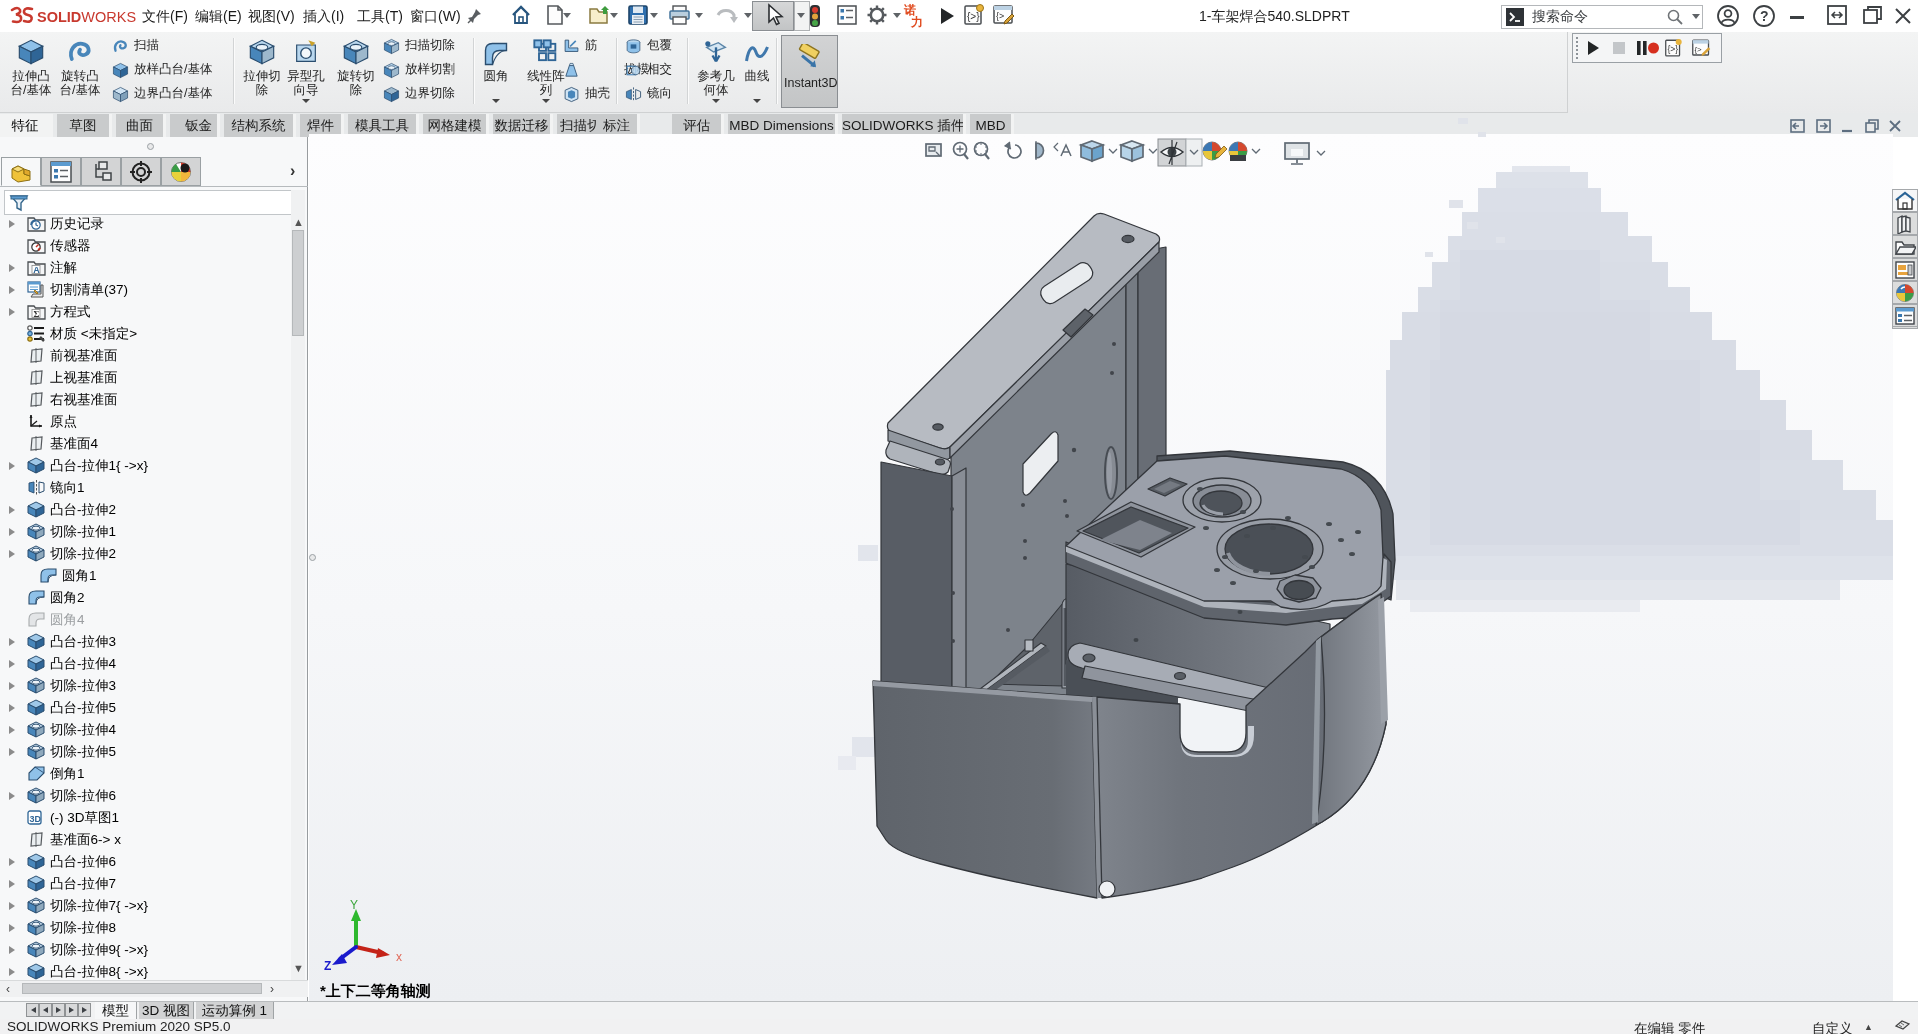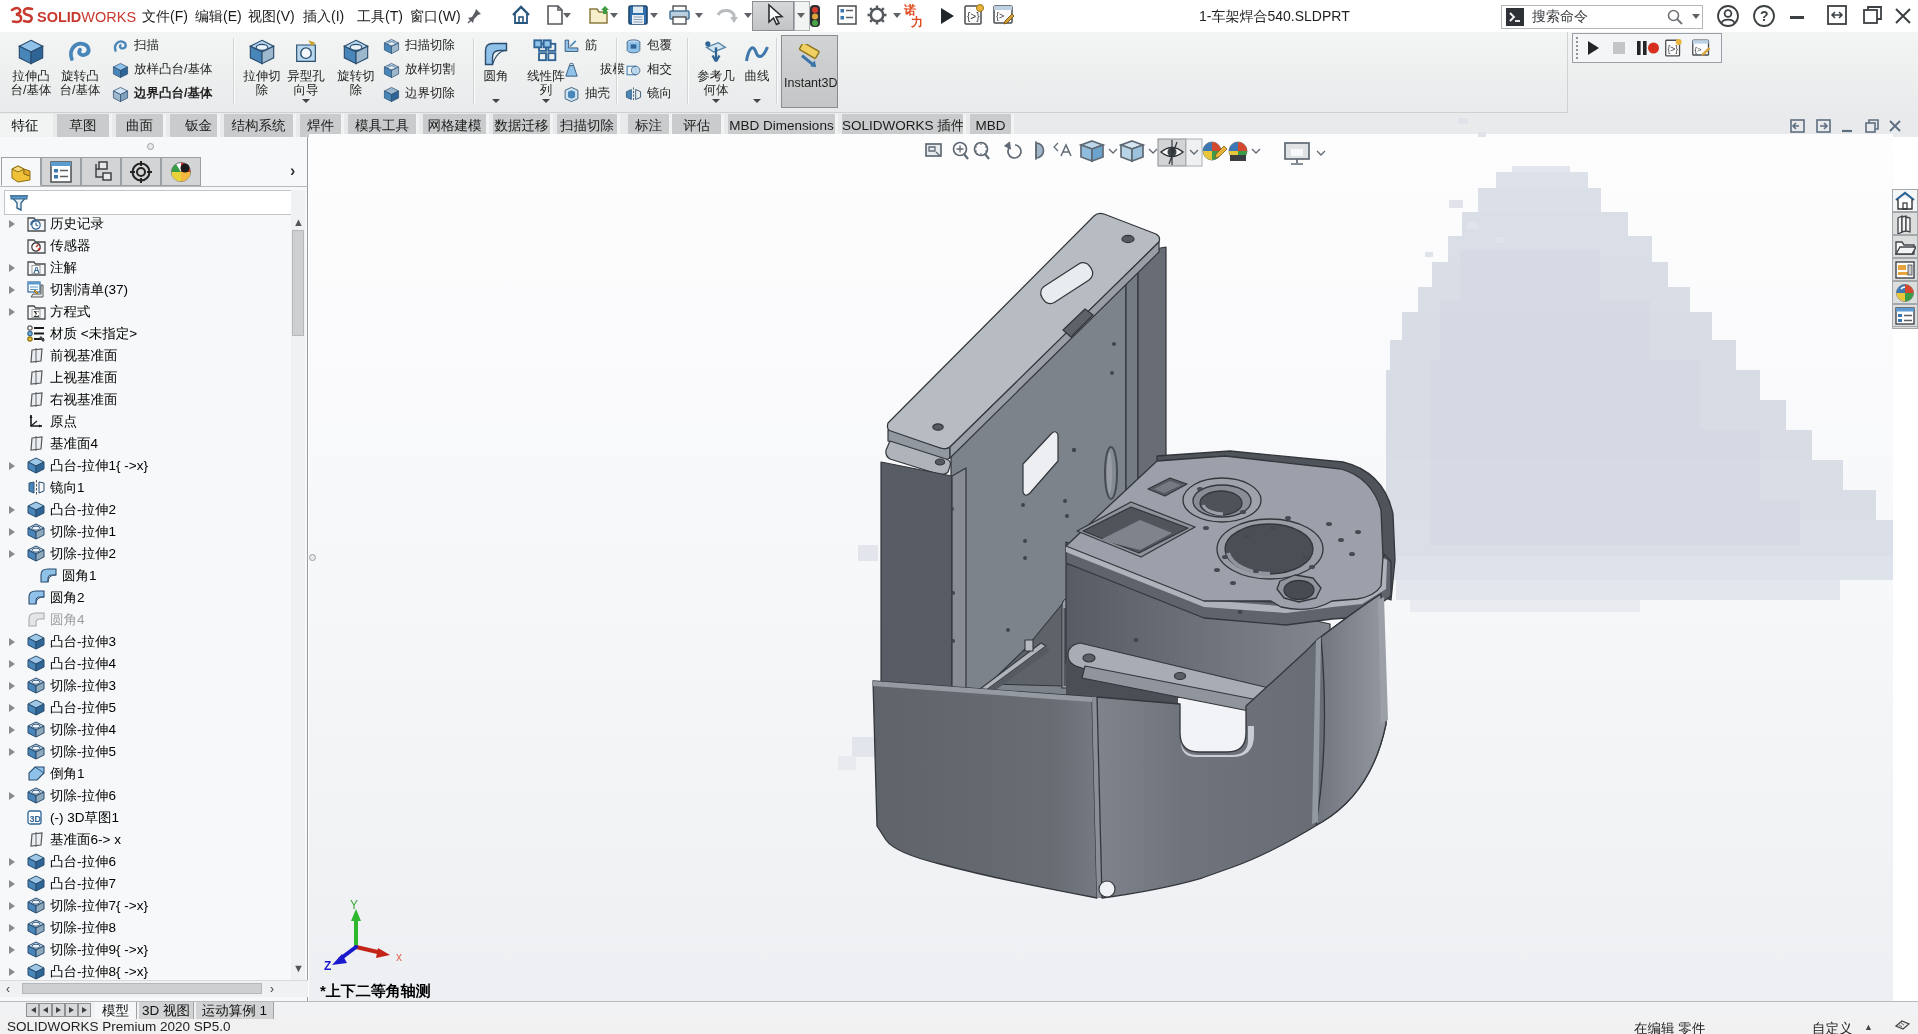--- a/index.html
+++ b/index.html
@@ -246,21 +246,21 @@
       </svg>
     </div>
 <div class="abs smlab" style="left:134px;top:62px;">放样凸台/基体</div>
 <div class="abs" style="left:112px;top:86px;">
       <svg width="17" height="17" viewBox="0 0 24 24">
         <polygon points="12,2 22,7 12,12 2,7" fill="#d0e4f4" stroke="#2a4d6e" stroke-width="1"></polygon>
         <polygon points="2,7 12,12 12,22 2,17" fill="#9db8cc" stroke="#2a4d6e" stroke-width="1"></polygon>
         <polygon points="22,7 12,12 12,22 22,17" fill="#7fa0ba" stroke="#2a4d6e" stroke-width="1"></polygon>
       </svg>
     </div>
-<div class="abs smlab" style="left:134px;top:86px;font-weight:bold;">边界凸台/基体</div>
+<div class="abs smlab" style="left:134px;top:86px;">边界凸台/基体</div>
 <div class="abs rsep" style="left:233px;"></div>
 <div class="abs" style="left:248px;top:38px;">
       <svg width="28" height="28" viewBox="0 0 24 24">
         <polygon points="12,2 22,7 12,12 2,7" fill="#b9d7ee" stroke="#2a4d6e" stroke-width="1"></polygon>
         <polygon points="2,7 12,12 12,22 2,17" fill="#4886ba" stroke="#2a4d6e" stroke-width="1"></polygon>
         <polygon points="22,7 12,12 12,22 22,17" fill="#9db8cc" stroke="#2a4d6e" stroke-width="1"></polygon>
         <ellipse cx="12" cy="8" rx="5" ry="2.6" fill="#e9f2f9" stroke="#2a4d6e" stroke-width="1"></ellipse>
       </svg>
     </div>
 <div class="abs biglab" style="left:217px;top:69px;width:90px;">拉伸切<br>除</div>
@@ -337,21 +337,21 @@
         <path d="M10,12 L18,4" stroke="#4886ba" stroke-width="2.4"></path>
       </svg>
     </div>
 <div class="abs smlab" style="left:585px;top:38px;">筋</div>
 <div class="abs" style="left:563px;top:62px;">
       <svg width="17" height="17" viewBox="0 0 24 24">
         <polygon points="4,20 20,20 15,5 9,5" fill="#8fc1e9" stroke="#2a4d6e" stroke-width="1.2"></polygon>
         <polygon points="9,5 15,5 14,2 10,2" fill="#d0e4f4" stroke="#2a4d6e" stroke-width="1"></polygon>
       </svg>
     </div>
-<div class="abs smlab" style="left:585px;top:62px;margin-left:15px;">拔模</div>
+<div class="abs smlab" style="left:609px;top:62px;margin-left:15px;">拔模</div>
 <div class="abs" style="left:563px;top:86px;">
       <svg width="17" height="17" viewBox="0 0 24 24">
         <path d="M3,6 L12,2 L21,6 L21,18 L12,22 L3,18 Z" fill="#d0e4f4" stroke="#2a4d6e" stroke-width="1.2"></path>
         <path d="M7,8 L12,6 L17,8 L17,16 L12,18 L7,16 Z" fill="#4886ba"></path>
       </svg>
     </div>
 <div class="abs smlab" style="left:585px;top:86px;">抽壳</div>
 <div class="abs rsep" style="left:616px;"></div>
 <div class="abs" style="left:625px;top:38px;">
       <svg width="17" height="17" viewBox="0 0 24 24">
@@ -438,21 +438,21 @@
 <div class="abs rtab act" style="left:0px;width:53px;">特征</div>
 <div class="abs rtab" style="left:57px;width:55px;">草图</div>
 <div class="abs rtab" style="left:116px;width:50px;">曲面</div>
 <div class="abs rtab" style="left:170px;width:50px;padding-left:10px;">钣金</div>
 <div class="abs rtab" style="left:224px;width:72px;">结构系统</div>
 <div class="abs rtab" style="left:300px;width:44px;">焊件</div>
 <div class="abs rtab" style="left:348px;width:71px;">模具工具</div>
 <div class="abs rtab" style="left:423px;width:66px;">网格建模</div>
 <div class="abs rtab" style="left:493px;width:60px;">数据迁移</div>
 <div class="abs rtab" style="left:557px;width:63px;">扫描切除</div>
-<div class="abs rtab" style="left:596px;width:44px;margin-left:32px;">标注</div>
+<div class="abs rtab" style="left:596px;width:44px;">标注</div>
 <div class="abs rtab" style="left:672px;width:52px;">评估</div>
 <div class="abs rtab" style="left:728px;width:110px;">MBD Dimensions</div>
 <div class="abs rtab" style="left:842px;width:124px;">SOLIDWORKS 插件</div>
 <div class="abs rtab" style="left:970px;width:44px;">MBD</div>
 <div class="abs" style="left:1790px;top:118px;">
       <svg width="118" height="17" viewBox="0 0 118 17">
 <g fill="none" stroke="#5d6e80" stroke-width="1.6">
 <rect x="1" y="2" width="13" height="12"></rect>
           <path d="M9,8 H3 M6,5 L3,8 L6,11"></path>
 <rect x="27" y="2" width="13" height="12"></rect>

